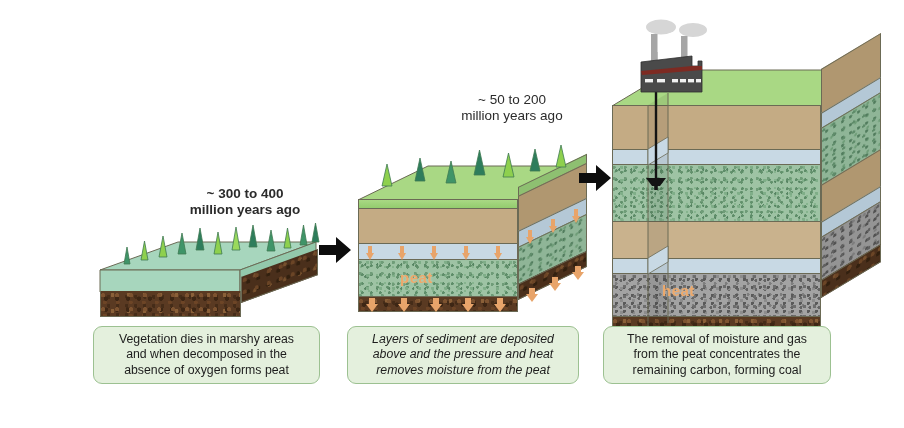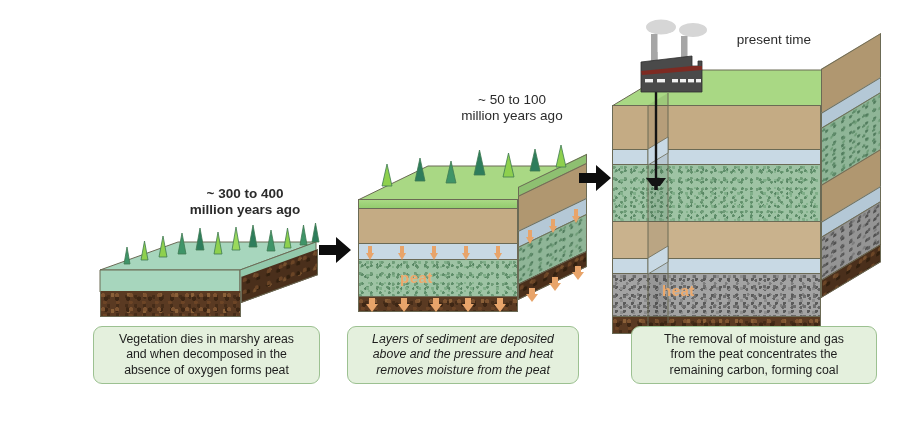--- a/index.html
+++ b/index.html
@@ -128,21 +128,21 @@
       </g>
     </svg>
   </div>
 
   <div class="arrow" style="left:318px;top:235px;">
     <svg width="34" height="30" viewBox="0 0 34 30">
       <polygon points="1,10 18,10 18,2 33,15 18,28 18,20 1,20" fill="#0d0d0d"></polygon>
     </svg>
   </div>
 
-  <div class="tlabel" style="left:437px;top:92px;width:150px;">~ 50 to 100
+  <div class="tlabel" style="left:437px;top:92px;width:150px;">~ 50 to 200
 million years ago</div>
 
   <div class="block" style="left:356px;top:152px;width:232px;height:160px;text-align:right;">
 
     <svg width="232" height="60" viewBox="0 0 232 60" style="position:absolute;left:0;top:0;">
       <polygon points="2,48 72,14 231,14 161,48" fill="#a9d884" stroke="#6b6a55" stroke-width="1"></polygon>
     </svg>
 
     <div class="face tex-grass" style="left:2px;top:47px;width:160px;height:10px;"></div>
     <div class="face tex-sand" style="left:2px;top:56px;width:160px;height:36px;"></div>
@@ -208,21 +208,20 @@
       </g>
     </svg>
   </div>
 
   <div class="arrow" style="left:578px;top:163px;">
     <svg width="34" height="30" viewBox="0 0 34 30">
       <polygon points="1,10 18,10 18,2 33,15 18,28 18,20 1,20" fill="#0d0d0d"></polygon>
     </svg>
   </div>
 
-  <div class="tlabel" style="left:714px;top:32px;width:120px;">present time</div>
 
   <div class="block" style="left:610px;top:60px;width:272px;height:250px;">
 
     <svg width="272" height="52" viewBox="0 0 272 52" style="position:absolute;left:0;top:0;">
       <polygon points="2,46 62,10 270,10 210,46" fill="#a9d884" stroke="#6b6a55" stroke-width="1"></polygon>
     </svg>
 
     <div class="face tex-sand" style="left:2px;top:45px;width:209px;height:45px;"></div>
     <div class="face tex-water" style="left:2px;top:89px;width:209px;height:16px;"></div>
     <div class="face tex-peat" style="left:2px;top:104px;width:209px;height:58px;"></div>
@@ -283,17 +282,17 @@
       </g>
     </svg>
   </div>
 
   <div class="caption" style="left:93px;top:326px;width:227px;height:58px;">Vegetation dies in marshy areas
 and when decomposed in the
 absence of oxygen forms peat</div>
   <div class="caption" style="left:347px;top:326px;width:232px;height:58px;font-style:italic;">Layers of sediment are deposited
 above and the pressure and heat
 removes moisture from the peat</div>
-  <div class="caption" style="left:631px;top:326px;width:246px;height:58px;">The removal of moisture and gas
+  <div class="caption" style="left:603px;top:326px;width:228px;height:58px;">The removal of moisture and gas
 from the peat concentrates the
 remaining carbon, forming coal</div>
 
 </div>
 
 </body></html>

